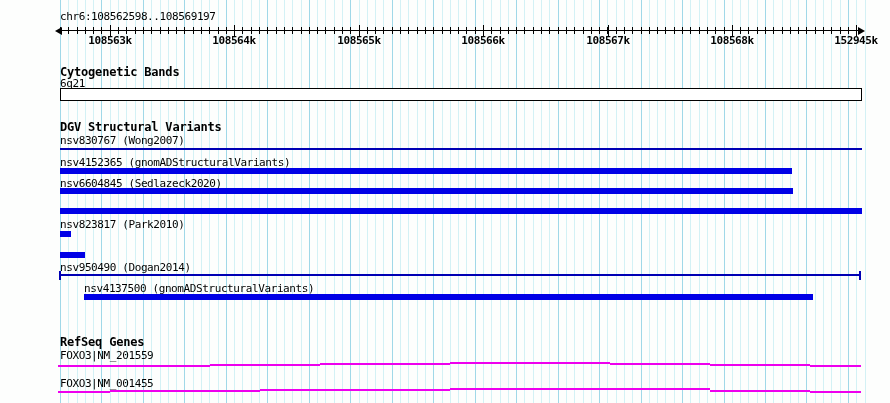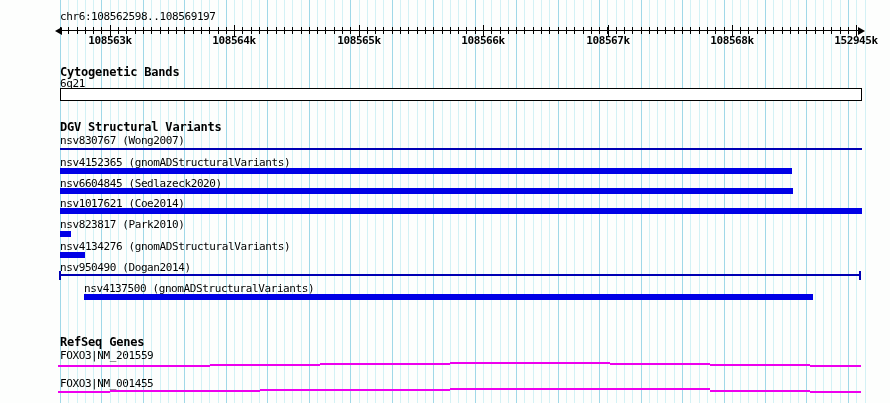--- a/index.html
+++ b/index.html
@@ -241,25 +241,23 @@
     <div class="tick" style="left: 856px; top: 25px; height: 11px;"></div>
     <div class="txt tick-label" style="left: 856px; top: 34px;">152945k</div>
     <div class="txt" style="left: 60px; top: 77px;">6q21</div>
     <div class="feat band-box" style="left: 60px; top: 88px; width: 802px; height: 13px; background: rgb(255, 255, 255); border-color: rgb(0, 0, 0);"></div>
     <div class="txt" style="left: 60px; top: 134px;">nsv830767 (Wong2007)</div>
     <div class="feat" style="left: 60px; top: 148px; width: 802px; height: 2px; background: rgb(0, 0, 180);"></div>
     <div class="txt" style="left: 60px; top: 156px;">nsv4152365 (gnomADStructuralVariants)</div>
     <div class="feat" style="left: 60px; top: 168px; width: 732px; height: 6px; background: rgb(0, 0, 230);"></div>
     <div class="txt" style="left: 60px; top: 177px;">nsv6604845 (Sedlazeck2020)</div>
     <div class="feat" style="left: 60px; top: 188px; width: 733px; height: 6px; background: rgb(0, 0, 230);"></div>
-    <div class="txt" style="left: 60px; top: 197px;">nsv1017621 (Coe2014)</div>
     <div class="feat" style="left: 60px; top: 208px; width: 802px; height: 6px; background: rgb(0, 0, 230);"></div>
     <div class="txt" style="left: 60px; top: 218px;">nsv823817 (Park2010)</div>
     <div class="feat" style="left: 60px; top: 231px; width: 11px; height: 6px; background: rgb(0, 0, 230);"></div>
-    <div class="txt" style="left: 60px; top: 240px;">nsv4134276 (gnomADStructuralVariants)</div>
     <div class="feat" style="left: 60px; top: 252px; width: 25px; height: 6px; background: rgb(0, 0, 230);"></div>
     <div class="txt" style="left: 60px; top: 261px;">nsv950490 (Dogan2014)</div>
     <div class="feat" style="left: 60px; top: 274px; width: 800px; height: 2px; background: rgb(0, 0, 180);"></div>
     <div class="feat" style="left: 59px; top: 271px; width: 2px; height: 9px; background: rgb(0, 0, 180);"></div>
     <div class="feat" style="left: 859px; top: 271px; width: 2px; height: 9px; background: rgb(0, 0, 180);"></div>
     <div class="txt" style="left: 84px; top: 282px;">nsv4137500 (gnomADStructuralVariants)</div>
     <div class="feat" style="left: 84px; top: 294px; width: 729px; height: 6px; background: rgb(0, 0, 230);"></div>
     <div class="txt" style="left: 60px; top: 349px;">FOXO3|NM_201559</div>
     <div class="feat" style="left: 58px; top: 365px; width: 152px; height: 2px; background: rgb(238, 0, 238);"></div>
     <div class="feat" style="left: 210px; top: 364px; width: 110px; height: 2px; background: rgb(238, 0, 238);"></div>

